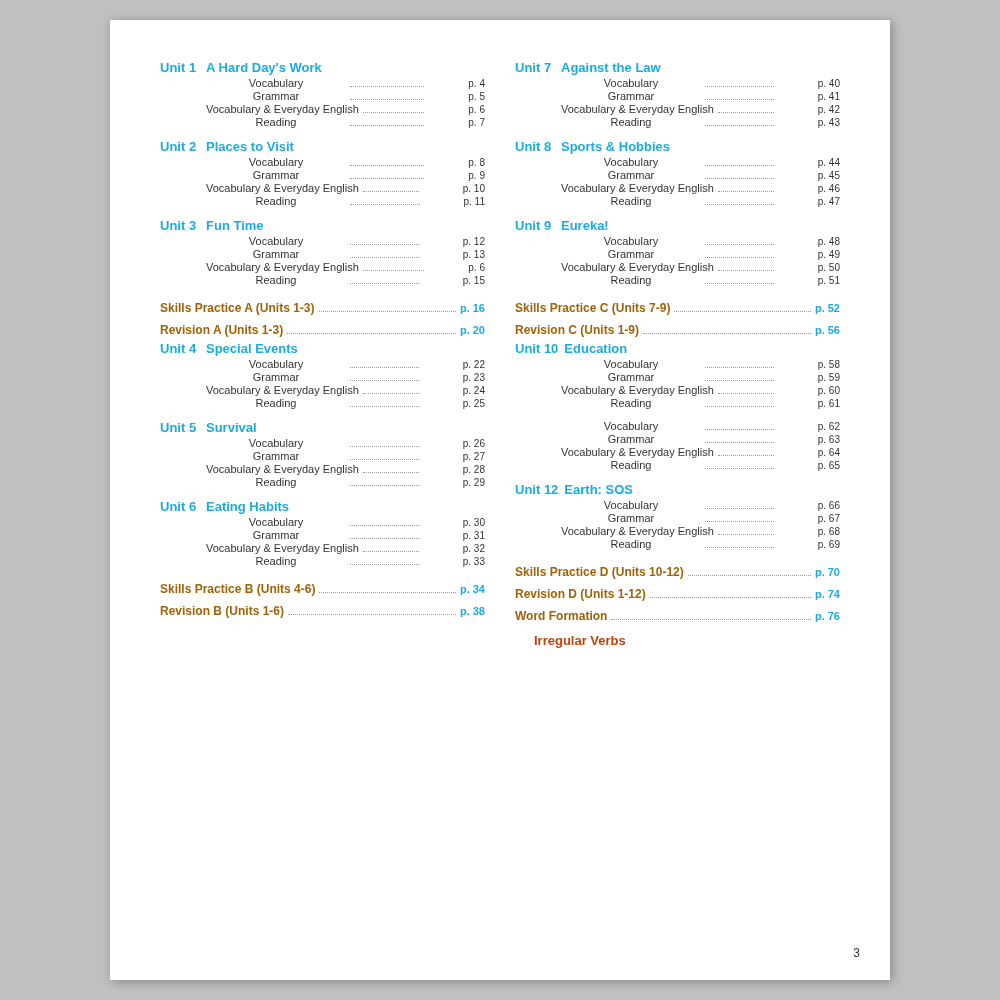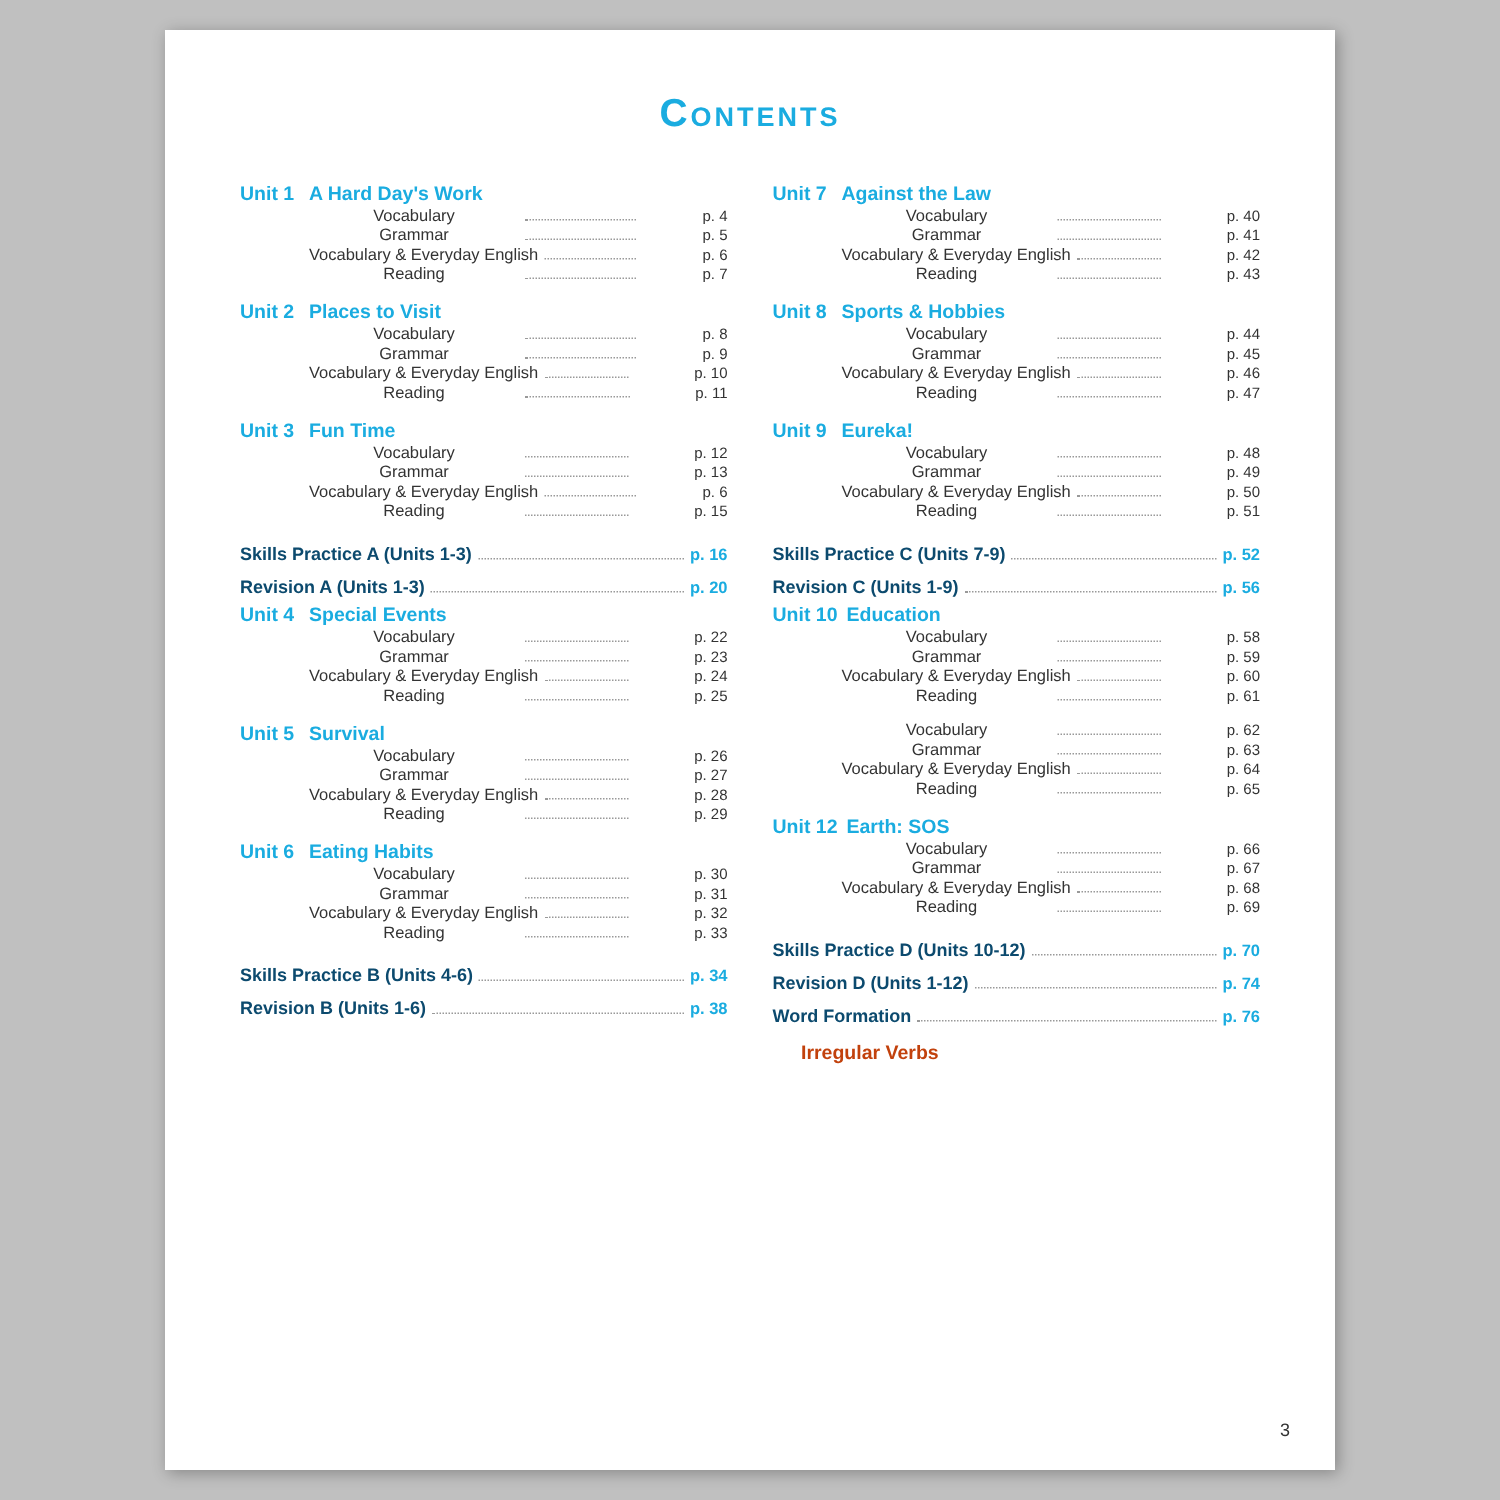--- a/index.html
+++ b/index.html
@@ -82,21 +82,21 @@
       white-space: nowrap;
       padding-left: 40px;
     }
     .skills-row {
       display: flex;
       align-items: baseline;
       margin-bottom: 4px;
       margin-top: 4px;
     }
     .skills-label {
-      color: #0c4a6e;
+      color: #a16207;
       font-size: 12px;
       font-weight: bold;
       white-space: nowrap;
     }
     .skills-dots {
       flex: 1;
       border-bottom: 1px dotted #999;
       margin: 0 4px 2px 4px;
     }
     .skills-page {
@@ -116,21 +116,20 @@
       bottom: 20px;
       right: 30px;
       font-size: 12px;
       color: #333;
     }
   </style>
 </head>
 <body>
 
 <div class="page">
-  <h1 class="page-title">Contents</h1>
   <div class="contents-grid">
     <div class="column" id="left-col">
         <div class="unit-block">
           <div class="unit-header">
             <span class="unit-label">Unit 1</span>
             <span class="unit-title">A Hard Day's Work</span>
           </div>
           <div class="sub-item">
             <span class="sub-label">Vocabulary</span>
             <span class="dots"></span>

